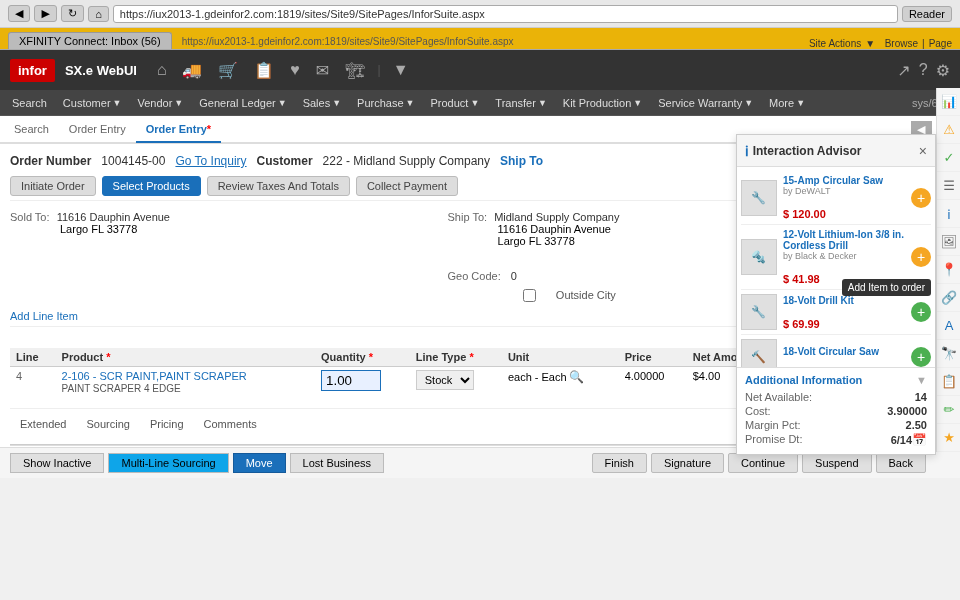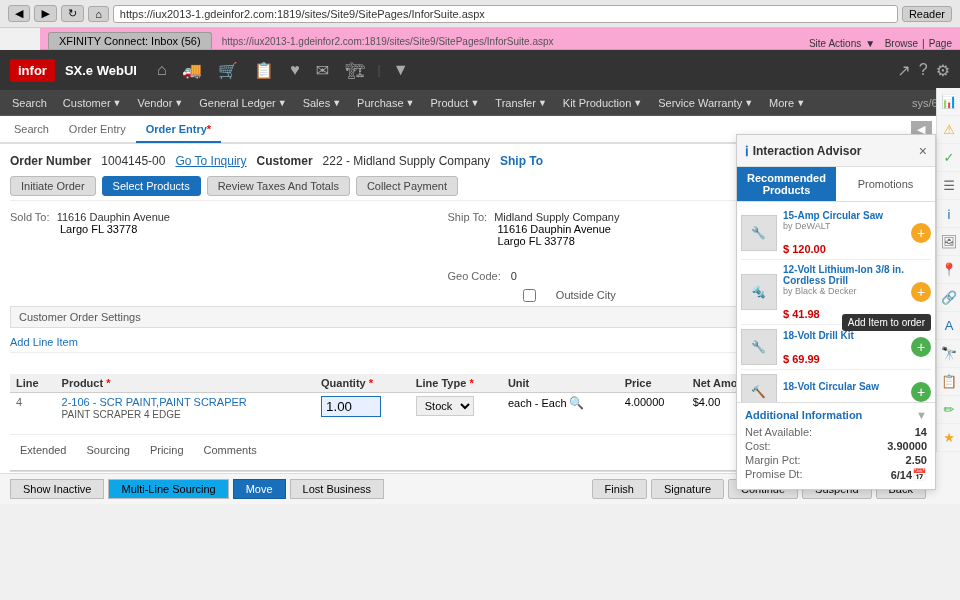--- a/index.html
+++ b/index.html
@@ -4,21 +4,21 @@
   <style>
     * { box-sizing: border-box; margin: 0; padding: 0; }
     body { font-family: Arial, sans-serif; font-size: 12px; background: #f0f0f0; width: 960px; height: 600px; overflow: hidden; }
 
     
     .browser-bar { background: #e8e8e8; padding: 4px 8px; display: flex; align-items: center; gap: 4px; border-bottom: 1px solid #ccc; height: 28px; }
     .browser-bar .nav-btn { background: #d0d0d0; border: 1px solid #aaa; border-radius: 3px; padding: 1px 6px; font-size: 11px; cursor: pointer; }
     .browser-url { flex: 1; background: white; border: 1px solid #aaa; border-radius: 3px; padding: 2px 6px; font-size: 11px; color: #333; }
     .browser-reader { background: #d0d0d0; border: 1px solid #aaa; border-radius: 3px; padding: 1px 6px; font-size: 11px; }
 
-    .tab-bar { background: #f9a8d4; padding: 2px 8px 0; display: flex; align-items: flex-end; gap: 2px; height: 22px; border-bottom: 1px solid #aaa; font-size: 11px; margin-left: 40px; }
+    .tab-bar { background: #eab308; padding: 2px 8px 0; display: flex; align-items: flex-end; gap: 2px; height: 22px; border-bottom: 1px solid #aaa; font-size: 11px; }
     .tab-bar .tab { background: #bbb; border: 1px solid #999; border-bottom: none; padding: 2px 10px; border-radius: 3px 3px 0 0; cursor: pointer; }
     .tab-bar .site-actions { font-size: 10px; color: #333; display: flex; align-items: center; gap: 4px; }
 
     
     .app-header { background: #333; height: 40px; display: flex; align-items: center; padding: 0 10px; gap: 10px; }
     .infor-logo { background: #c00; color: white; font-weight: bold; font-size: 13px; padding: 4px 8px; border-radius: 2px; }
     .app-title { color: white; font-size: 13px; font-weight: bold; }
     .header-icons { display: flex; align-items: center; gap: 8px; margin-left: 6px; }
     .header-icon { color: #aaa; font-size: 16px; cursor: pointer; padding: 4px; }
     .header-icon.active { color: #4af; }
@@ -272,21 +272,20 @@
         <span class="field-value">0</span>
         <label class="checkbox-label">
           <input type="checkbox" style="">
           <span>Outside City</span>
         </label>
       </div>
     </div>
     <button class="edit-btn">Edit</button>
   </div>
 
-  <div class="section-header">Customer Order Settings</div>
 
   <div class="add-line-btn">Add Line Item</div>
 
   <div class="add-single-row">
     <label class="radio-label">
       <input type="radio" name="addtype" checked="" style="">
       <span>Add Single Line</span>
     </label>
   </div>
 
@@ -384,24 +383,20 @@
 </div>
 
 <div class="advisor-panel">
   <div class="advisor-header">
     <div class="advisor-title">
       <span class="info-icon">ℹ</span>
       <span>Interaction Advisor</span>
     </div>
     <span class="advisor-close">×</span>
   </div>
-  <div class="advisor-tabs">
-    <button class="advisor-tab active">Recommended Products</button>
-    <button class="advisor-tab">Promotions</button>
-  </div>
   <div class="advisor-products">
 
     <div class="product-item">
       <div class="product-img" style="font-size:12px; color:#555;">🔧</div>
       <div class="product-info">
         <div class="product-name">15-Amp Circular Saw</div>
         <div class="product-brand">by DeWALT</div>
         <div class="product-price">$ 120.00</div>
       </div>
       <button class="product-add-btn yellow">+</button>

